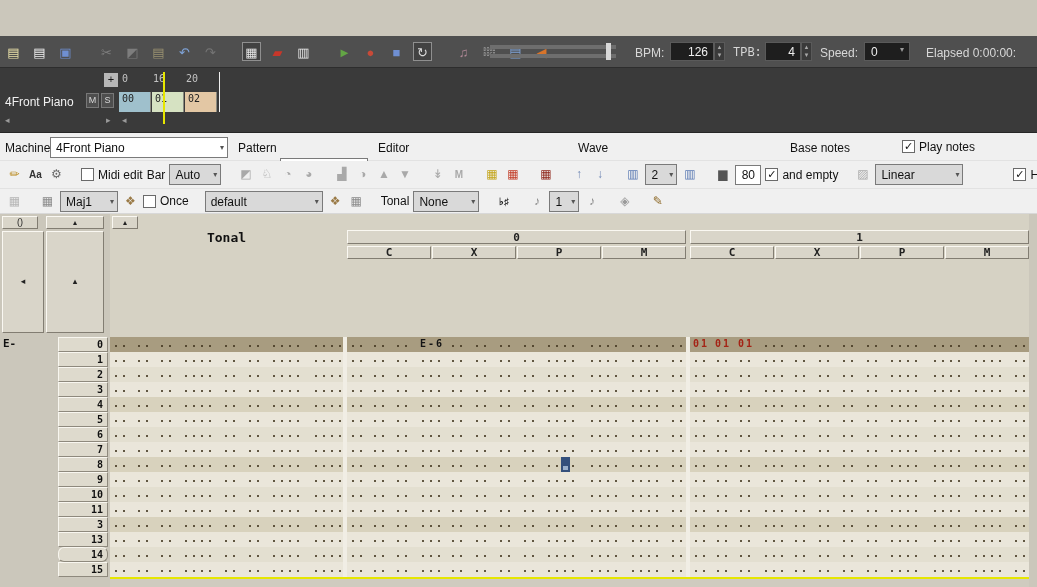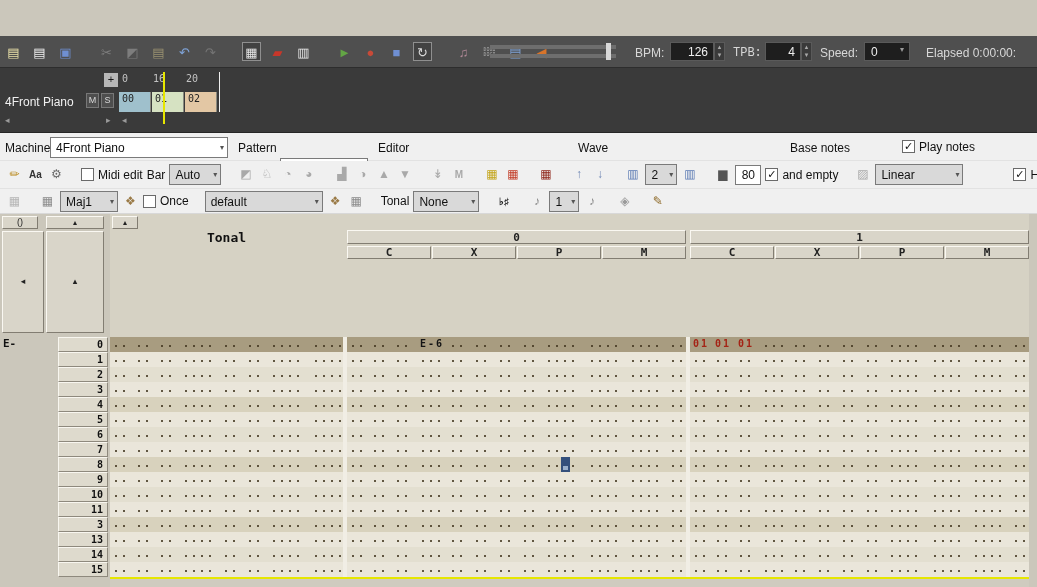--- a/index.html
+++ b/index.html
@@ -318,21 +318,21 @@
         <div class="rownum" style="left: 58px; top: 183px; position: absolute;">4</div>
         <div class="rownum" style="left: 58px; top: 198px; position: absolute;">5</div>
         <div class="rownum" style="left: 58px; top: 213px; position: absolute;">6</div>
         <div class="rownum" style="left: 58px; top: 228px; position: absolute;">7</div>
         <div class="rownum" style="left: 58px; top: 243px; position: absolute;">8</div>
         <div class="rownum" style="left: 58px; top: 258px; position: absolute;">9</div>
         <div class="rownum" style="left: 58px; top: 273px; position: absolute;">10</div>
         <div class="rownum" style="left: 58px; top: 288px; position: absolute;">11</div>
         <div class="rownum" style="left: 58px; top: 303px; position: absolute;">3</div>
         <div class="rownum" style="left: 58px; top: 318px; position: absolute;">13</div>
-        <div class="rownum" style="left: 58px; top: 333px; position: absolute;">14</div>
+        <div class="rownum" style="left: 58px; top: 333px; position: absolute; border-radius: 6px;">14</div>
         <div class="rownum" style="left: 58px; top: 348px; position: absolute;">15</div>
       </div>
     <div id="grid" class="abs">
         <div class="abs pbtn" style="left: 2px; top: 2px; width: 26px; height: 13px; font-size: 8px; line-height: 11px;">▴</div>
         <div class="abs grp-title" style="left: 0px; top: 16px; width: 233px;">Tonal</div>
         <div class="fld-label" style="left: 5.5px;">SPTrigger G</div>
         <div class="fld-label" style="left: 28.5px;">Effect 1 G</div>
         <div class="fld-label" style="left: 52px;">Effect 1 Data G</div>
         <div class="fld-label" style="left: 84px;">Wet Out</div>
         <div class="fld-label" style="left: 116px;">Panning</div>

